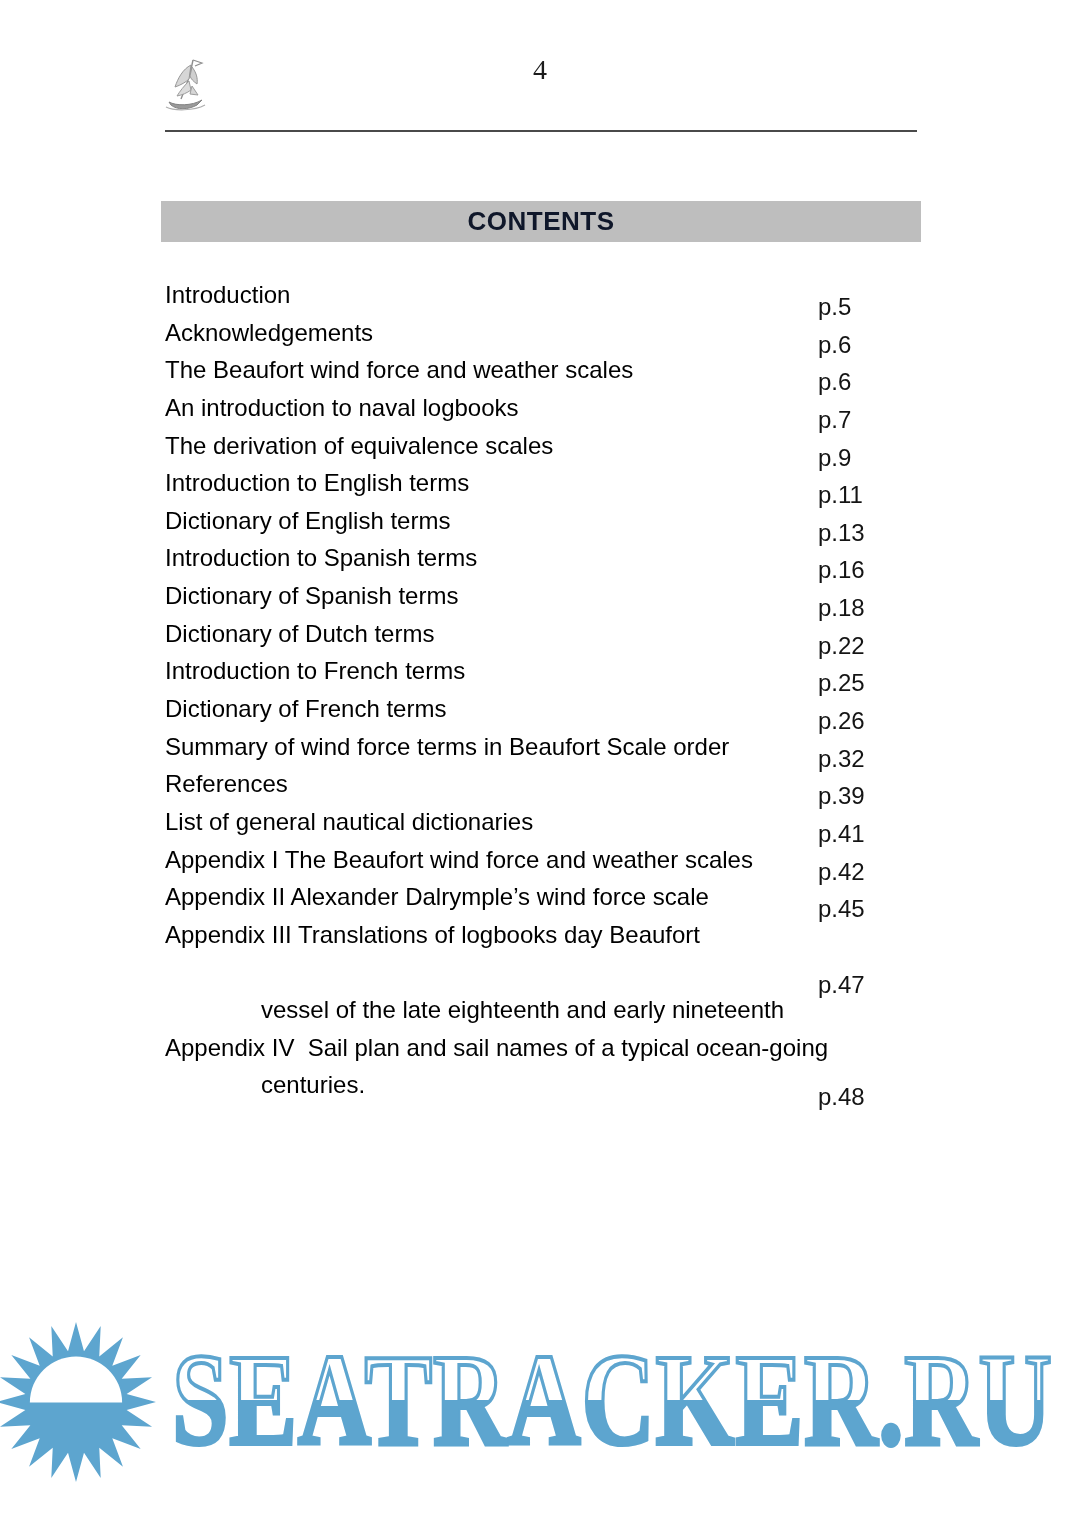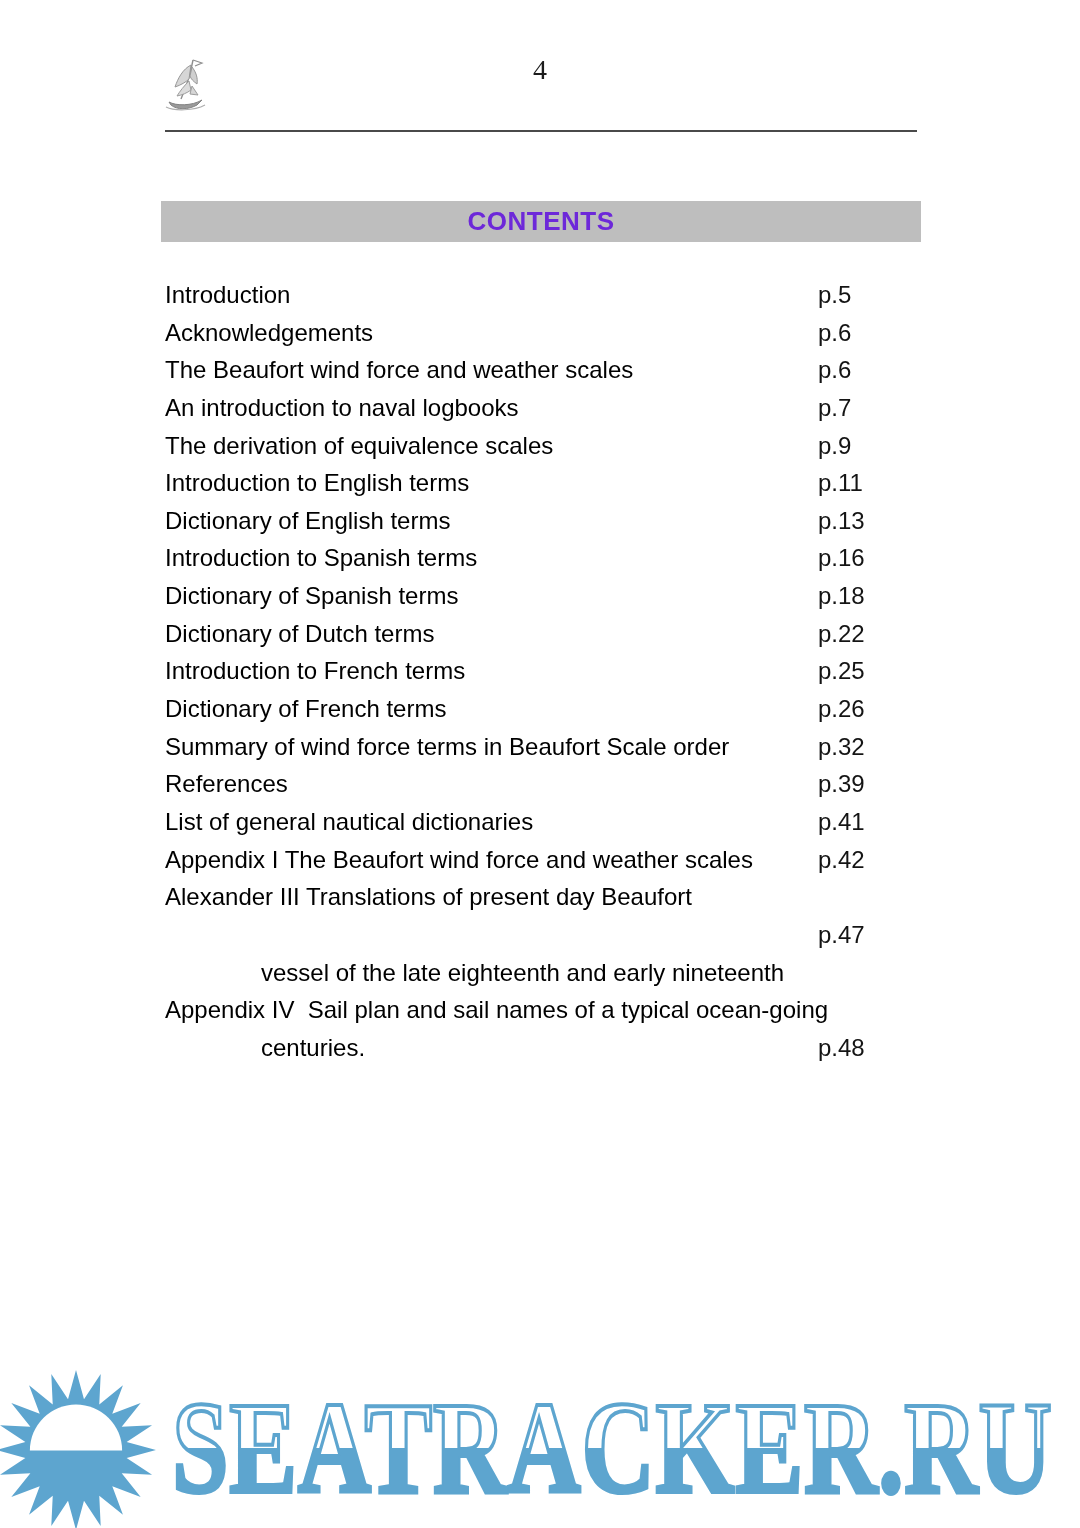--- a/index.html
+++ b/index.html
@@ -51,21 +51,21 @@
     width: 760px;
     height: 41px;
     background: var(--bar-gray);
     text-align: center;
   }
   .contents-title {
     font-weight: bold;
     font-size: 26px;
     line-height: 41px;
     letter-spacing: 0.5px;
-    color: #6d28d9;
+    color: #0f172a;
   }
   .toc-list {
     position: absolute;
     left: 165px;
     top: 276px;
     width: 756px;
   }
   .toc-row {
     position: relative;
     height: 37.65px;
@@ -76,29 +76,29 @@
     top: 0;
     font-size: 24px;
     line-height: 37.65px;
     white-space: pre;
     color: #000000;
   }
   .toc-row.indent .toc-label { left: 96px; }
   .toc-page {
     position: absolute;
     left: 653px;
-    top: 0;
+    top: 12px;
     font-size: 24px;
     line-height: 37.65px;
     color: #141414;
   }
   .watermark {
     position: absolute;
     left: 0;
-    top: 1362px;
+    top: 1314px;
     width: 1080px;
     height: 166px;
   }
   .sun-icon {
     position: absolute;
     left: -6px;
     top: 6px;
     width: 164px;
     height: 164px;
   }
@@ -231,23 +231,27 @@
     <div class="toc-row">
       <span class="toc-label">List of general nautical dictionaries</span>
       <span class="toc-page">p.41</span>
     </div>
 
     <div class="toc-row">
       <span class="toc-label">Appendix I The Beaufort wind force and weather scales</span>
       <span class="toc-page">p.42</span>
     </div>
 
-
-    <div class="toc-row">
-      <span class="toc-label">Alexander III Translations of present day Beaufort</span>
+    <div class="toc-row">
+      <span class="toc-label">Appendix II Alexander Dalrymple’s wind force scale</span>
+      <span class="toc-page">p.45</span>
+    </div>
+
+    <div class="toc-row">
+      <span class="toc-label">Appendix III Translations of logbooks day Beaufort</span>
       <span class="toc-page"></span>
     </div>
 
     <div class="toc-row indent">
       <span class="toc-page">p.47</span>
     </div>
 
     <div class="toc-row indent">
       <span class="toc-label">vessel of the late eighteenth and early nineteenth</span>
       <span class="toc-page"></span>

